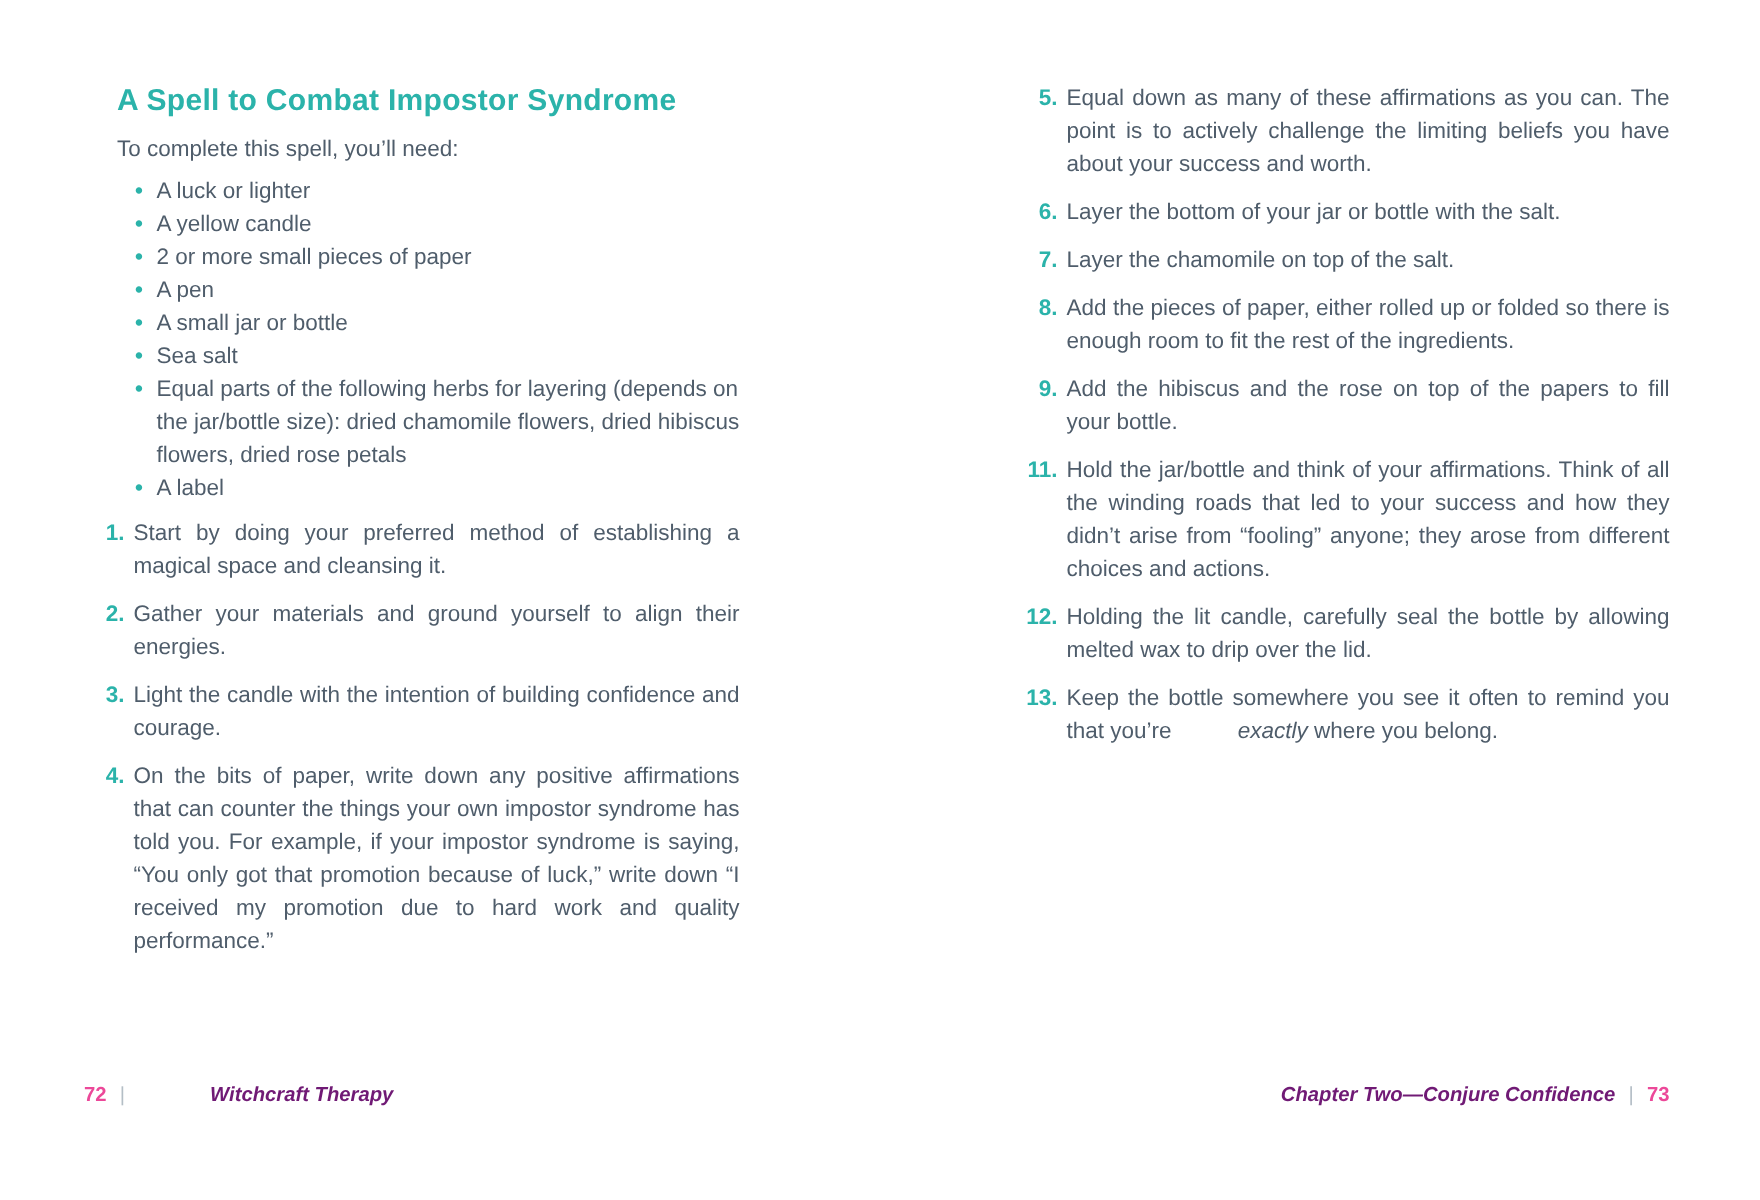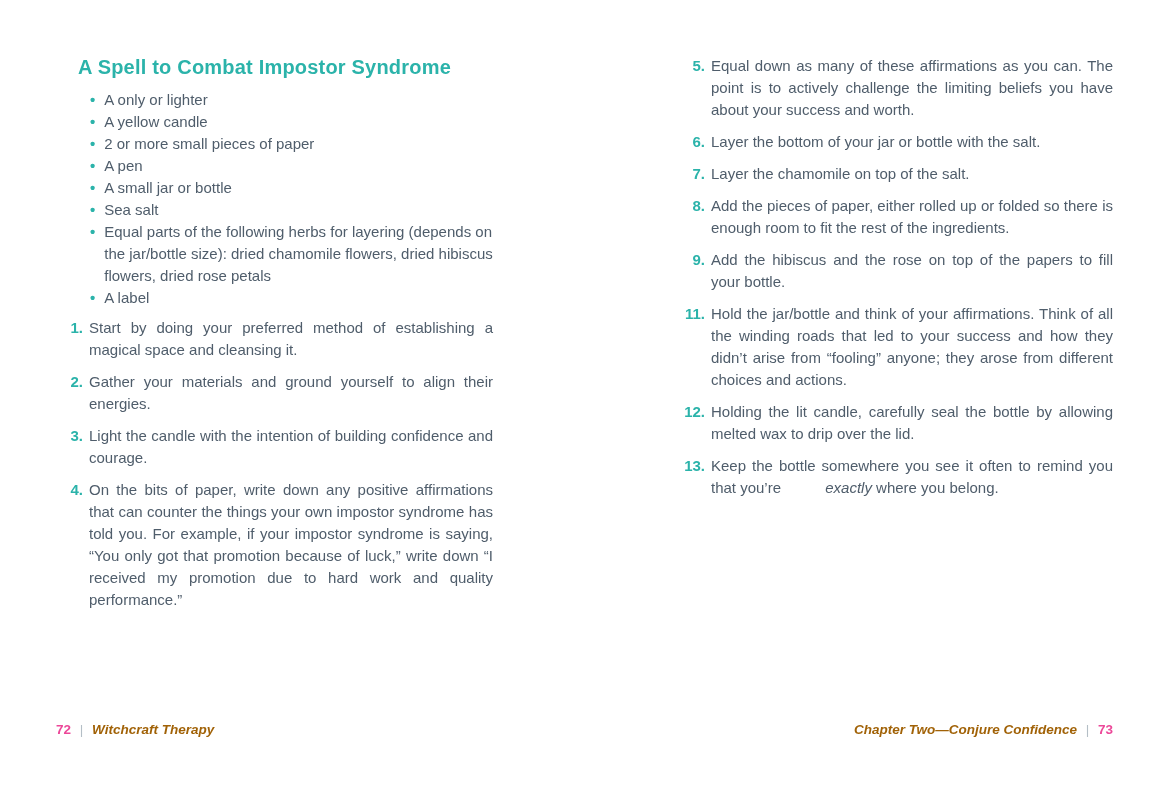--- a/index.html
+++ b/index.html
@@ -57,34 +57,35 @@
     position: absolute;
     top: 722px;
     font-size: 13.5px;
     line-height: 16px;
     white-space: nowrap;
   }
   .footer-left { left: 56px; }
   .footer-right { right: 60px; text-align: right; }
   .footer .pagenum { color: #ec4899; font-weight: bold; font-style: normal; }
   .footer .sep { color: #b4bec6; margin: 0 5px; font-weight: 300; }
-  .footer .title-text { color: #a16207; font-style: italic; font-weight: 600; }
+  .footer .title-text { color: #701a75; font-style: italic; font-weight: 600; margin-left: 48px; }
 </style>
 </head>
 <body>
 
 <div class="canvas">
 
   <div class="col col-left">
     <h1 class="heading">A Spell to Combat Impostor Syndrome</h1>
+    <p class="intro">To complete this spell, you’ll need:</p>
 
     <ul class="materials">
       <li>
           <span class="dot">•</span>
-          <span>A only or lighter</span>
+          <span>A luck or lighter</span>
         </li>
       <li>
           <span class="dot">•</span>
           <span>A yellow candle</span>
         </li>
       <li>
           <span class="dot">•</span>
           <span>2 or more small pieces of paper</span>
         </li>
       <li>

